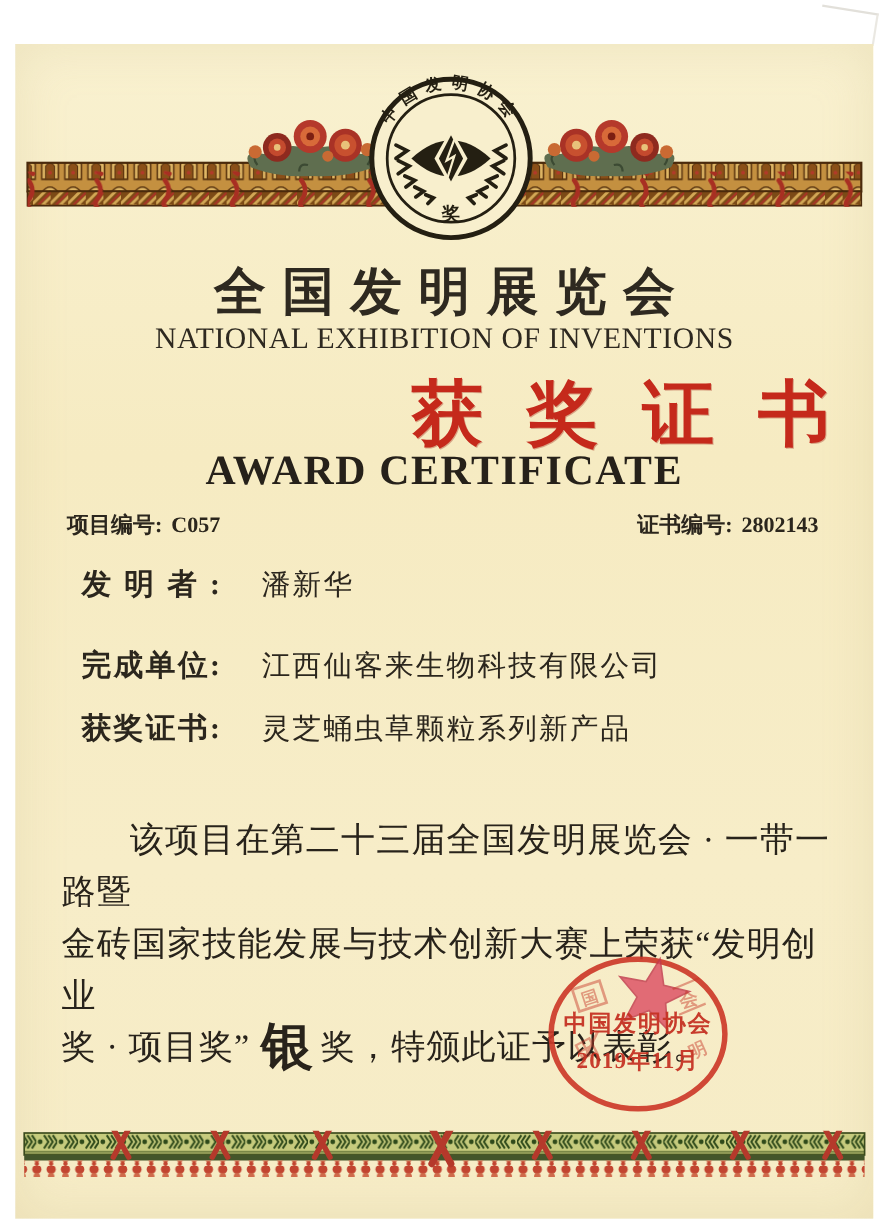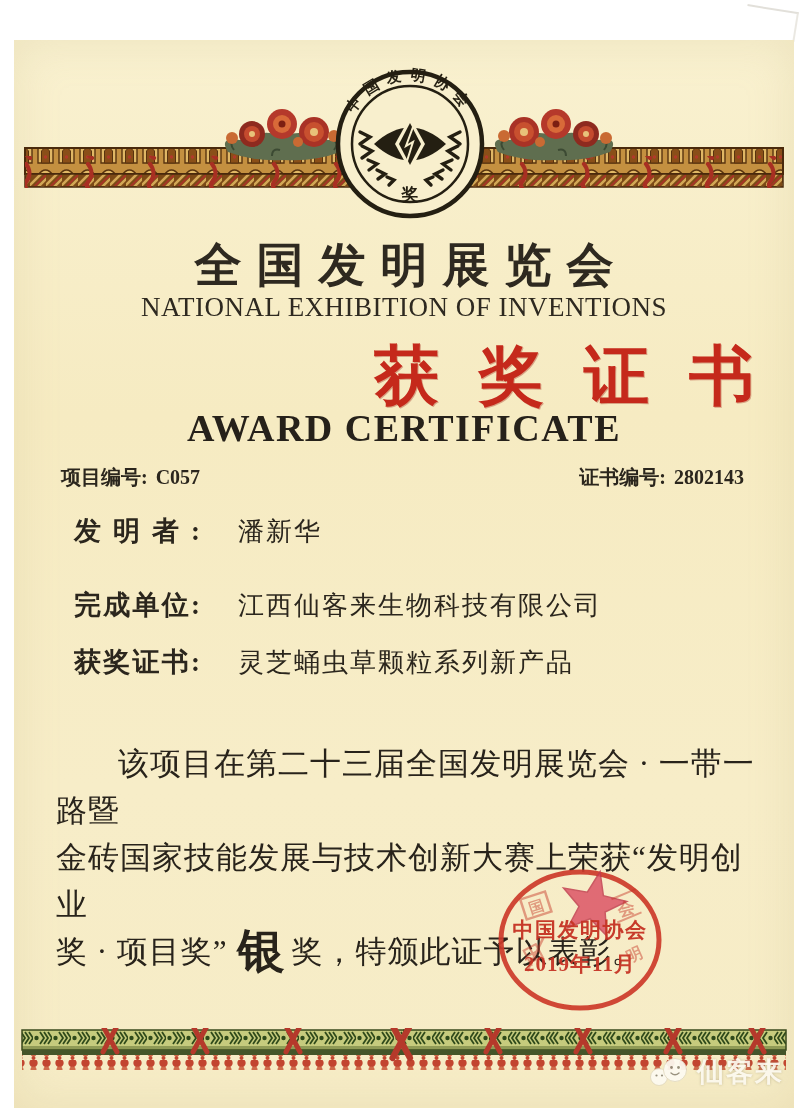--- a/index.html
+++ b/index.html
@@ -215,27 +215,15 @@
         <g transform="translate(386,0) scale(1.25)">
             <use href="#redX"></use>
           </g>
         <use href="#redX" x="478" y="0"></use>
         <use href="#redX" x="568" y="0"></use>
         <use href="#redX" x="658" y="0"></use>
         <use href="#redX" x="742" y="0"></use>
       </g>
     </svg>
 
-    <div class="watermark">
-      <svg width="46" height="36" viewBox="0 0 46 36">
-        <circle cx="13" cy="23" r="8.5" fill="#fdfbf2" stroke="#ddd4ba" stroke-width=".8"></circle>
-        <circle cx="29" cy="16" r="11.5" fill="#fdfbf2" stroke="#ddd4ba" stroke-width=".8"></circle>
-        <circle cx="25.5" cy="13.5" r="1.4" fill="#938c7a"></circle>
-        <circle cx="32.5" cy="13.5" r="1.4" fill="#938c7a"></circle>
-        <path d="M25 19 q4 3.4 8 0" stroke="#938c7a" stroke-width="1.4" fill="none" stroke-linecap="round"></path>
-        <circle cx="10.5" cy="21.5" r="1.1" fill="#938c7a"></circle>
-        <circle cx="16" cy="21.5" r="1.1" fill="#938c7a"></circle>
-      </svg>
-      <span class="watermark-text">仙客来</span>
-    </div>
 
   </div>
 </div>
 
 </body></html>

